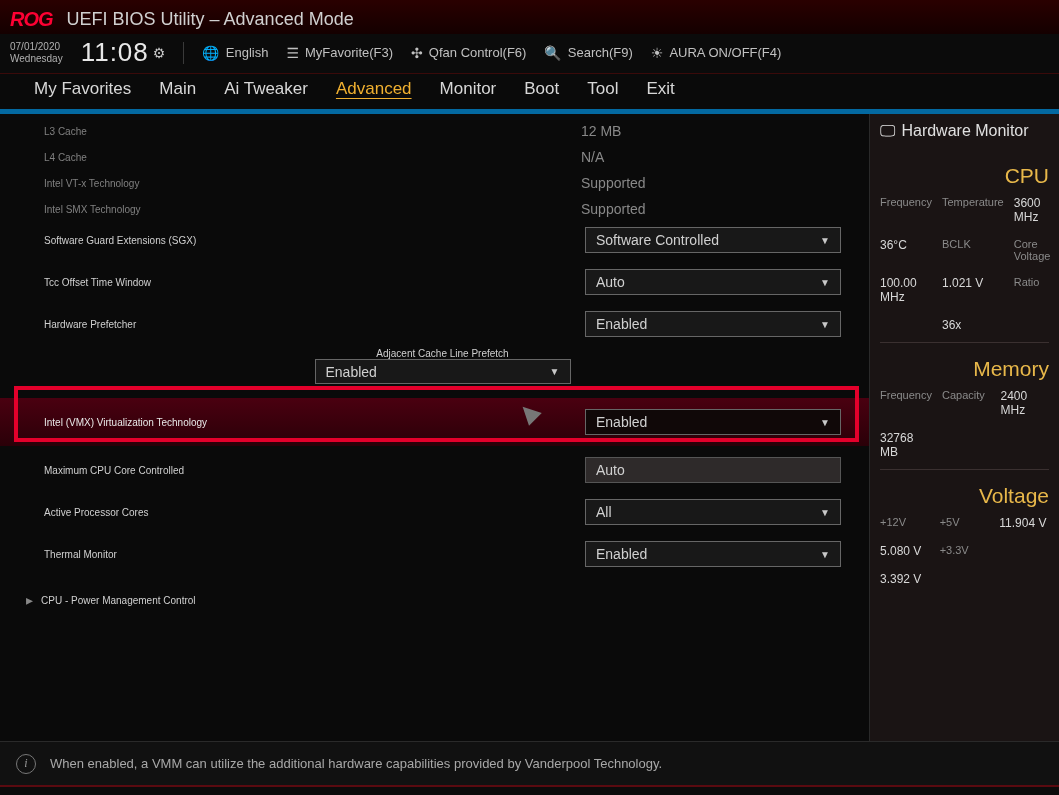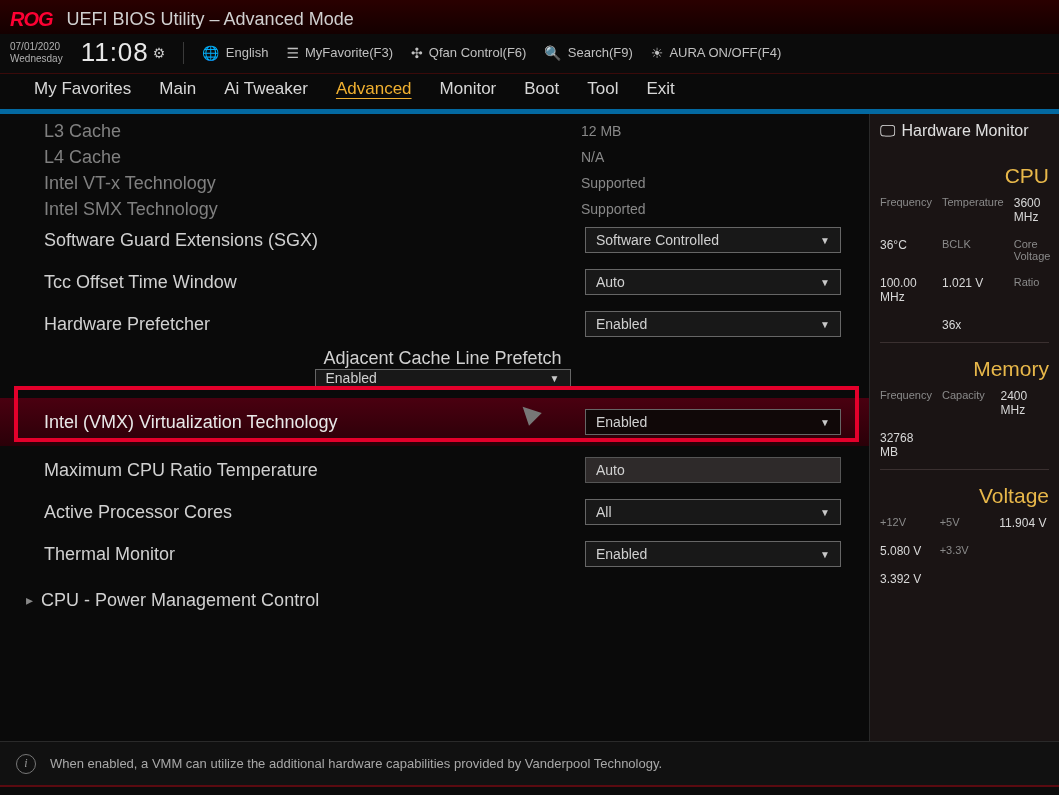--- a/index.html
+++ b/index.html
@@ -43,21 +43,21 @@
   .menuitem.active { color:#f0b030; text-decoration: underline; text-underline-offset: 4px; }
 
   
   .main { display:flex; height: calc(100% - 34px - 40px - 40px - 34px - 20px); }
   .content { flex:1; position:relative; padding: 4px 0 0 0; }
   .sidebar { width:190px; background:#1a1414; border-left:1px solid #2a2a2a; padding:6px 10px; }
 
   
   .row { display:flex; align-items:center; height:36px; padding: 0 28px 0 44px; }
   .row.info { color:#777; height:26px; }
-  .row .label { flex:1; color:#d0d0d0; font-size:18px; }
+  .row .label { flex:1; color:#d0d0d0; font-size:10px; }
   .row.info .label { color:#808080; }
   .row .value-static { width:260px; text-align:left; color:#888; }
   .dropdown {
     width:256px; height:26px; background:#181818; border:1px solid #666; color:#d0d0d0;
     display:flex; align-items:center; justify-content:space-between; padding:0 10px; cursor:pointer;text-align:center;
   }
   .dropdown .caret { font-size:10px; color:#c8c8c8; }
   .dropdown.readonly { background:#2e2a2a; border-color:#555; }
 
   .highlight-box {
@@ -195,21 +195,21 @@
 
     <div class="row highlighted" id="hlrow" style="margin-top:14px; height:48px;">
       <span class="label">Intel (VMX) Virtualization Technology</span>
       <div class="dropdown">
           <span>Enabled</span>
           <span class="caret">▼</span>
         </div>
     </div>
 
     <div class="row" style="margin-top:6px;">
-      <span class="label">Maximum CPU Ratio Temperature</span>
+      <span class="label">Maximum CPU Core Controlled</span>
       <div class="dropdown readonly">
           <span>Auto</span>
           <span></span>
         </div>
     </div>
     <div class="row" style="margin-top:6px;">
       <span class="label">Active Processor Cores</span>
       <div class="dropdown">
           <span>All</span>
           <span class="caret">▼</span>

